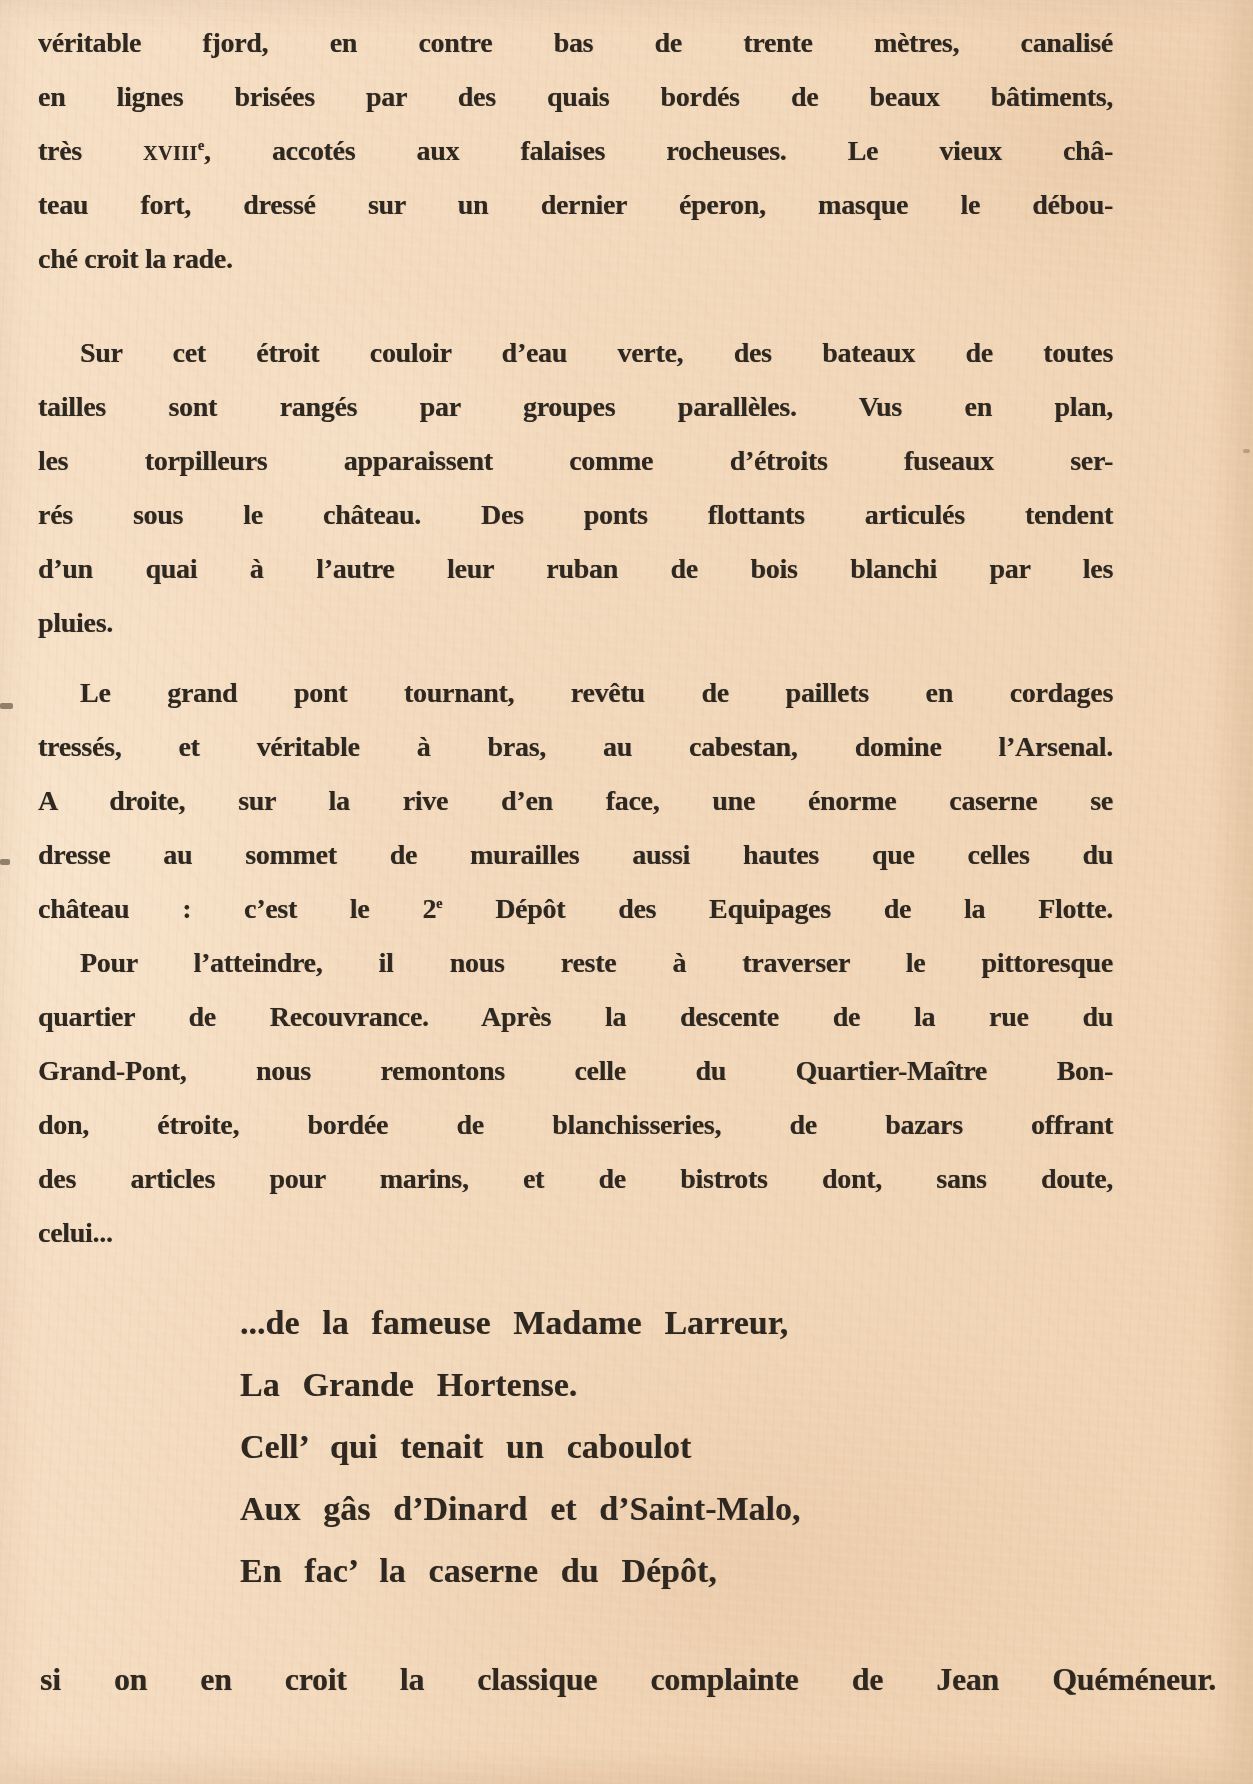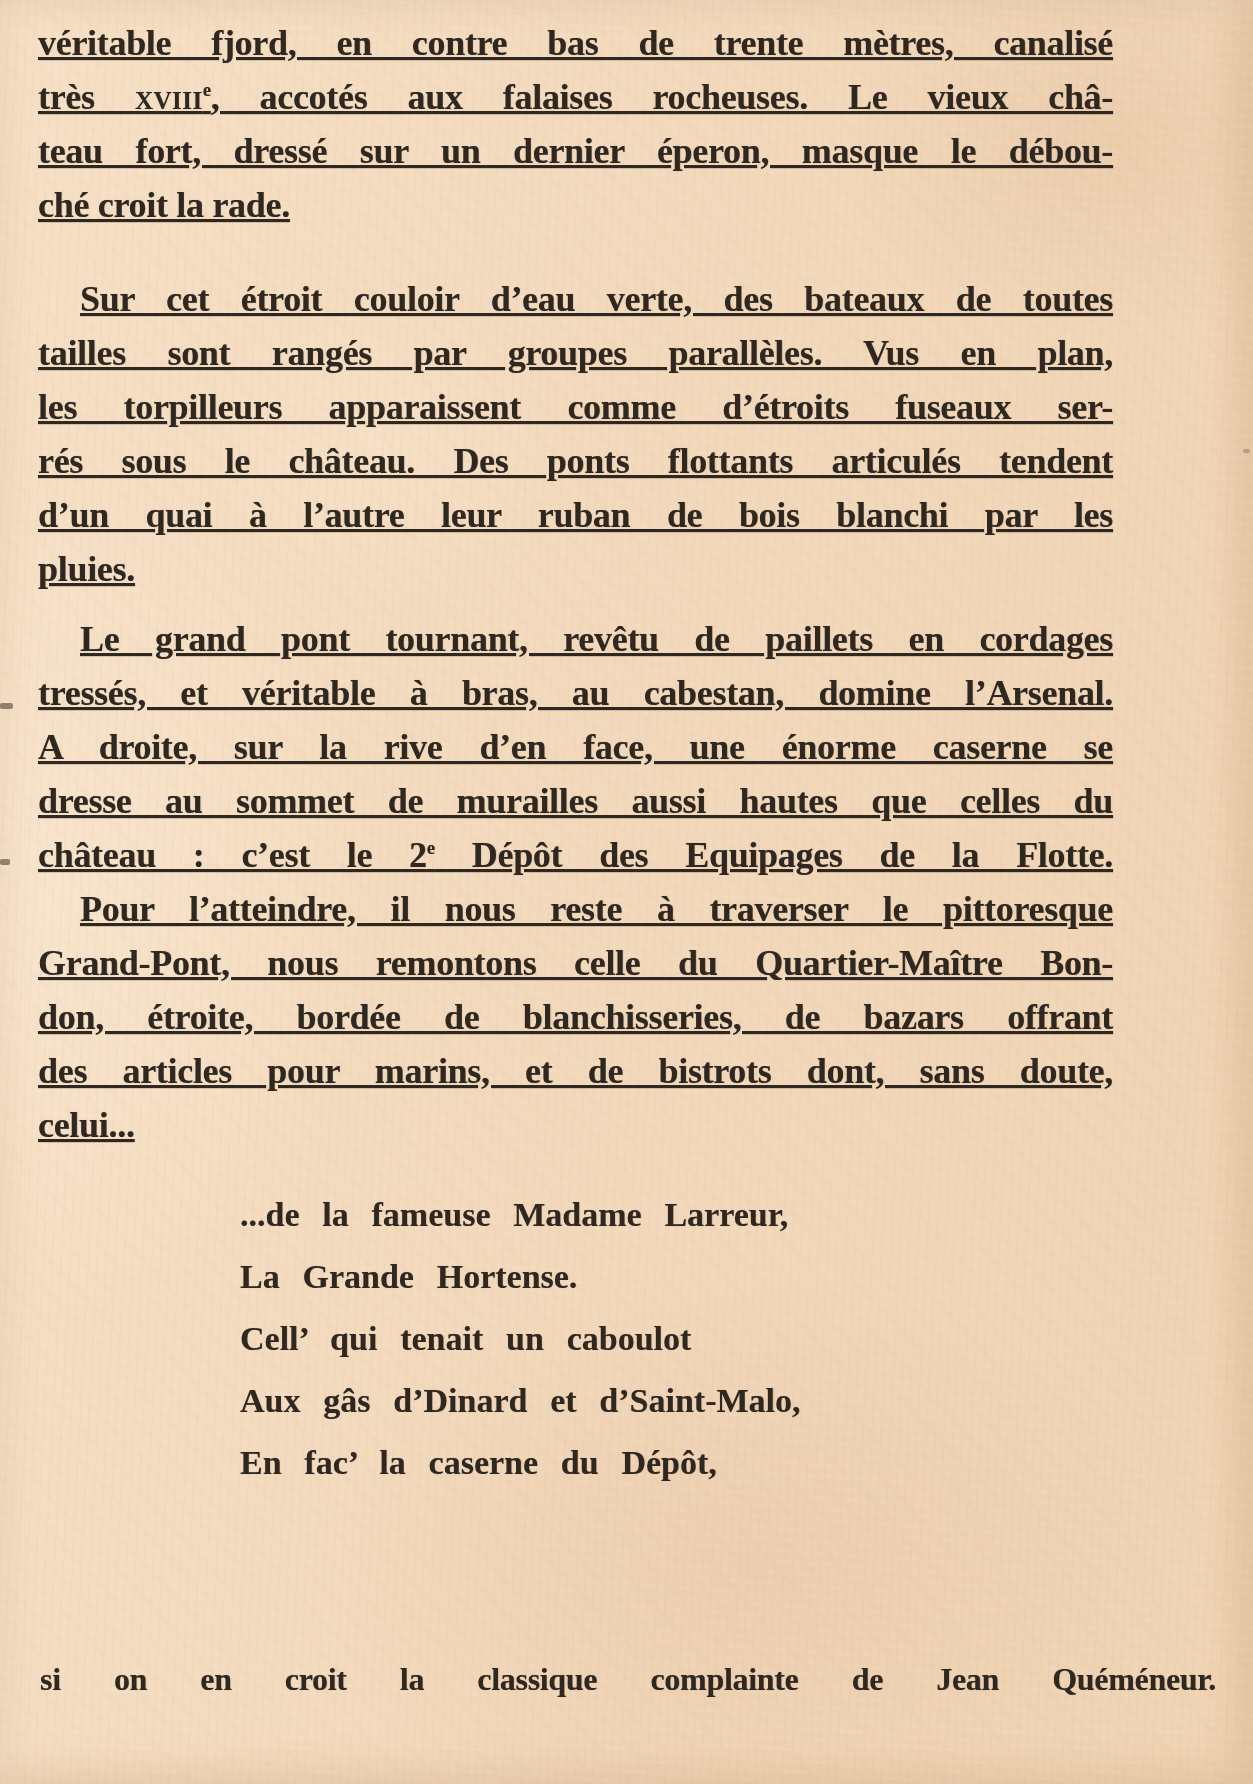--- a/index.html
+++ b/index.html
@@ -26,26 +26,25 @@
       repeating-linear-gradient(4deg, rgba(255,246,231,.05) 0 3px, transparent 3px 11px),
       repeating-linear-gradient(47deg, rgba(205,165,125,.03) 0 5px, transparent 5px 23px);
   }
   .text-col { position: absolute; left: 38px; top: 0; width: 1075px; }
   .para { margin: 0; }
   .para-1 { margin-top: 16px; }
   .para-2 { margin-top: 40px; }
   .para-3 { margin-top: 16px; }
   .para-4 { margin-top: 0; }
   .line {
-    font-size: 36px; line-height: 54px; font-weight: 700;
+    font-size: 28px; line-height: 54px; font-weight: 700;
     letter-spacing: -0.3px;
     text-align: justify; text-align-last: justify;
     text-shadow: 0.3px 0.4px 0.7px rgba(52,40,28,.45);
     white-space: normal;
-    text-decoration: underline;
   }
   .line.last { text-align: left; text-align-last: left; }
   .line.indent { text-indent: 42px; }
   .sc { font-variant: small-caps; letter-spacing: 0.5px; }
   sup.sp { font-size: 0.52em; vertical-align: super; line-height: 0; }
   .verse {
     margin: 32px 0 0 202px;
     font-weight: 700;
   }
   .verse .vline {
@@ -69,20 +68,21 @@
 </style>
 </head>
 <body>
 
 <div class="page">
 
   <div class="text-col">
 
     <div class="para para-1">
       <div class="line">véritable fjord, en contre bas de trente mètres, canalisé</div>
+      <div class="line">en lignes brisées par des quais bordés de beaux bâtiments,</div>
       <div class="line"><span>très </span><span class="sc">xviii</span><sup class="sp">e</sup><span>, accotés aux falaises rocheuses. Le vieux châ-</span></div>
       <div class="line">teau fort, dressé sur un dernier éperon, masque le débou-</div>
       <div class="line last">ché croit la rade.</div>
     </div>
 
     <div class="para para-2">
       <div class="line indent">Sur cet étroit couloir d’eau verte, des bateaux de toutes</div>
       <div class="line">tailles sont rangés par groupes parallèles. Vus en plan,</div>
       <div class="line">les torpilleurs apparaissent comme d’étroits fuseaux ser-</div>
       <div class="line">rés sous le château. Des ponts flottants articulés tendent</div>
@@ -93,20 +93,21 @@
     <div class="para para-3">
       <div class="line indent">Le grand pont tournant, revêtu de paillets en cordages</div>
       <div class="line">tressés, et véritable à bras, au cabestan, domine l’Arsenal.</div>
       <div class="line">A droite, sur la rive d’en face, une énorme caserne se</div>
       <div class="line">dresse au sommet de murailles aussi hautes que celles du</div>
       <div class="line"><span>château : c’est le 2</span><sup class="sp">e</sup><span> Dépôt des Equipages de la Flotte.</span></div>
     </div>
 
     <div class="para para-4">
       <div class="line indent">Pour l’atteindre, il nous reste à traverser le pittoresque</div>
+      <div class="line">quartier de Recouvrance. Après la descente de la rue du</div>
       <div class="line">Grand-Pont, nous remontons celle du Quartier-Maître Bon-</div>
       <div class="line">don, étroite, bordée de blanchisseries, de bazars offrant</div>
       <div class="line">des articles pour marins, et de bistrots dont, sans doute,</div>
       <div class="line last">celui...</div>
     </div>
 
     <div class="verse">
       <div class="vline">...de la fameuse Madame Larreur,</div>
       <div class="vline vindent">La Grande Hortense.</div>
       <div class="vline">Cell’ qui tenait un caboulot</div>

